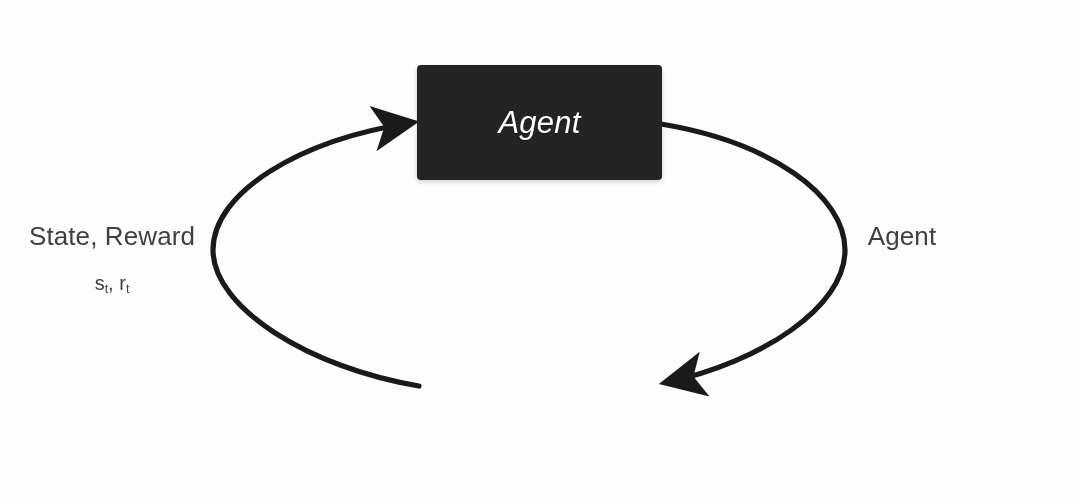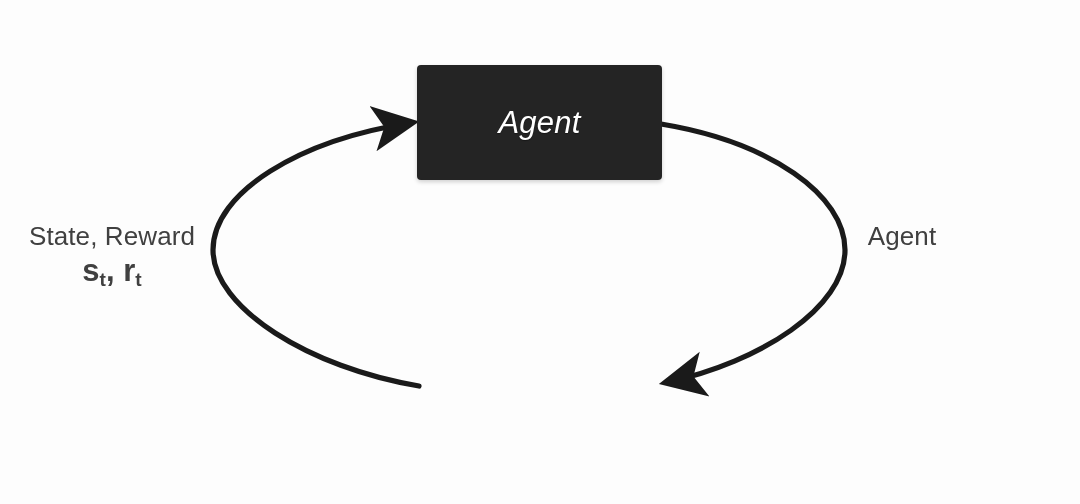--- a/index.html
+++ b/index.html
@@ -57,23 +57,23 @@
     white-space: nowrap;
   }
   .edge-label .main {
     display: block;
     font-size: 26px;
     font-weight: 400;
     letter-spacing: 0.1px;
   }
   .edge-label .sym {
     display: block;
-    font-size: 31px;
-    font-weight: 700;
-    margin-top: 3px;
+    font-size: 20px;
+    font-weight: 400;
+    margin-top: 21px;
   }
   .edge-label .sym sub {
     font-size: 0.62em;
     vertical-align: baseline;
     position: relative;
     bottom: -0.26em;
   }
   #state-reward-label { left: 12px; top: 222px; width: 200px; }
   #action-label { left: 852px; top: 222px; width: 100px; }
 </style>

